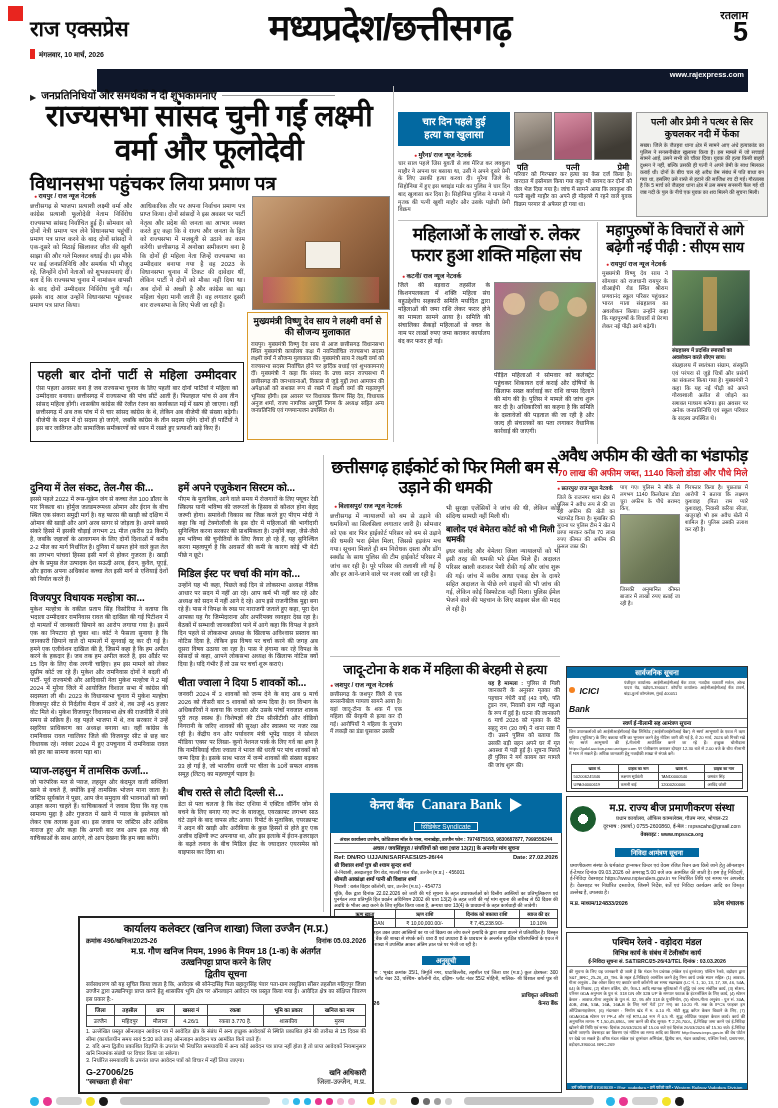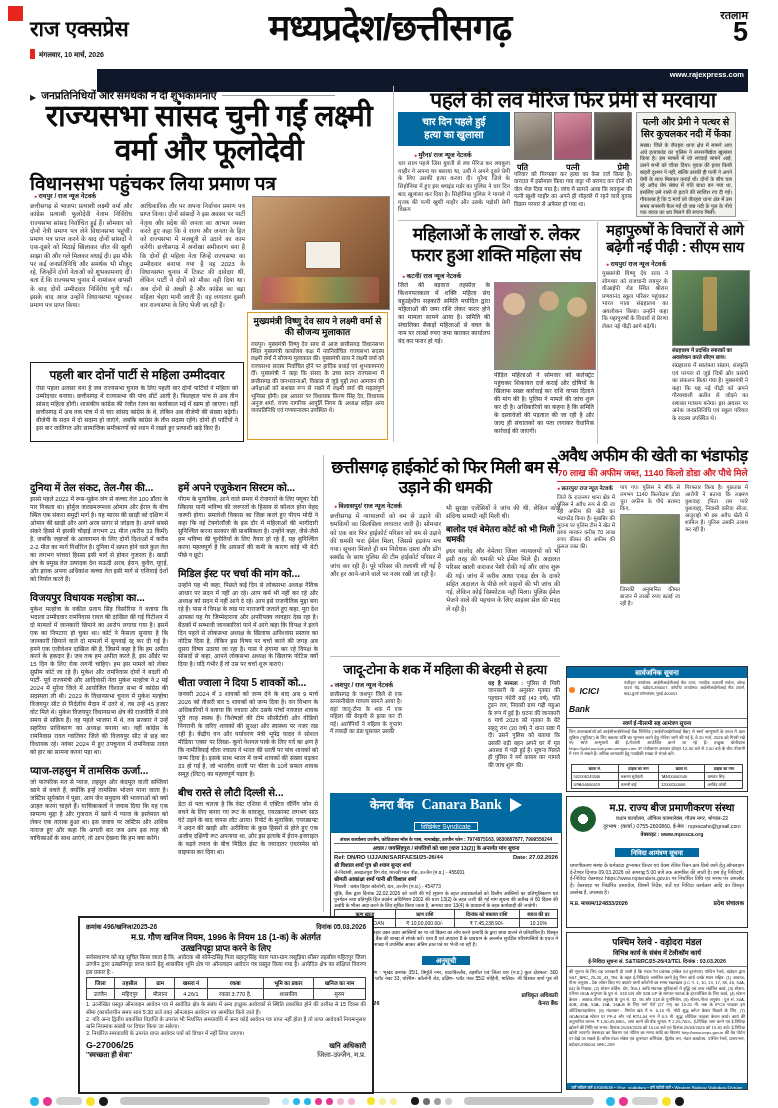--- a/index.html
+++ b/index.html
@@ -52,47 +52,46 @@
   <div class="abs body-txt" style="left:140px;top:202px;width:105px;height:158px;overflow:hidden;">आधिकारिक तौर पर अपना निर्वाचन प्रमाण पत्र प्राप्त किया। दोनों सांसदों ने इस अवसर पर पार्टी नेतृत्व और प्रदेश की जनता का आभार व्यक्त करते हुए कहा कि वे राज्य और जनता के हित को राज्यसभा में मजबूती से उठाने का काम करेंगी। छत्तीसगढ़ में अनोखा समीकरण बना है कि दोनों ही महिला नेता जिन्हें राज्यसभा का उम्मीदवार बनाया गया है वह 2023 के विधानसभा चुनाव में टिकट की दावेदार थीं, लेकिन पार्टी ने दोनों को मौका नहीं दिया था। अब दोनों से अच्छी है और कांग्रेस का बड़ा महिला चेहरा मानी जाती हैं। वह लगातार दूसरी बार राज्यसभा के लिए भेजी जा रही हैं।</div>
   <div class="photo" style="left:252px;top:196px;width:136px;height:112px;background:linear-gradient(135deg,#caa27a 0%,#a3714a 45%,#6b4429 100%);">
     <div style="position:absolute;left:52px;top:44px;width:34px;height:26px;background:#f3efe6;border:1px solid #7c5a3a;"></div>
     <div style="position:absolute;left:10px;top:80px;width:116px;height:26px;background:linear-gradient(90deg,#c4576a,#d9a24a,#7a9e5a,#b45a4a);opacity:.7;"></div>
   </div>
   <div class="abs" style="left:247px;top:312px;width:141px;height:128px;border:1px solid #d99a2b;padding:3px;box-sizing:border-box;background:#fffdf8;">
     <div class="hl center" style="font-size:9px;line-height:1.25;margin-bottom:2px;">मुख्यमंत्री विष्णु देव साय ने लक्ष्मी वर्मा से की सौजन्य मुलाकात</div>
     <div class="body-txt" style="font-size:5.6px;height:94px;overflow:hidden;">रायपुर। मुख्यमंत्री विष्णु देव साय से आज छत्तीसगढ़ विधानसभा स्थित मुख्यमंत्री कार्यालय कक्ष में नवनिर्वाचित राज्यसभा सदस्य लक्ष्मी वर्मा ने सौजन्य मुलाकात की। मुख्यमंत्री साय ने लक्ष्मी वर्मा को राज्यसभा सदस्य निर्वाचित होने पर हार्दिक बधाई एवं शुभकामनाएं दीं। मुख्यमंत्री ने कहा कि संसद के उच्च सदन राज्यसभा में छत्तीसगढ़ की जनभावनाओं, विकास से जुड़े मुद्दों तथा आमजन की अपेक्षाओं को सशक्त रूप से रखने में लक्ष्मी वर्मा की महत्वपूर्ण भूमिका होगी। इस अवसर पर विधायक किरण सिंह देव, विधायक अनुज शर्मा, राज्य नागरिक आपूर्ति निगम के अध्यक्ष सहित अन्य जनप्रतिनिधि एवं गणमान्यजन उपस्थित थे।</div>
   </div>
   <div class="abs" style="left:30px;top:362px;width:214px;height:80px;border:1.5px solid #1a1a1a;padding:3px 5px;box-sizing:border-box;">
-    <div class="hl center" style="font-size:12px;margin-bottom:2px;">पहली बार दोनों पार्टी से महिला उम्मीदवार</div>
+    <div class="hl center" style="font-size:12px;margin-bottom:2px;font-family:Liberation Mono, monospace;">पहली बार दोनों पार्टी से महिला उम्मीदवार</div>
     <div class="body-txt" style="font-size:6px;height:56px;overflow:hidden;">ऐसा पहला अवसर बना है जब राज्यसभा चुनाव के लिए पहली बार दोनों पार्टियों ने महिला को उम्मीदवार बनाया। छत्तीसगढ़ में राज्यसभा की पांच सीटें आती हैं। फिलहाल पांच से अब तीन सांसद महिला होंगी। शासकीय कांग्रेस की रंजीत रंजन का कार्यकाल मई में खत्म हो जाएगा। वहीं छत्तीसगढ़ में अब तक पांच में से चार सांसद कांग्रेस के थे, लेकिन अब बीजेपी की संख्या बढ़ेगी। बीजेपी के सदन में दो सदस्य हो जाएंगे, जबकि कांग्रेस के तीन सदस्य रहेंगे। दोनों ही पार्टियों ने इस बार जातिगत और सामाजिक समीकरणों को ध्यान में रखते हुए प्रत्याशी खड़े किए हैं।</div>
   </div>
 
   <div class="vline" style="left:393px;top:86px;height:356px;"></div>
 
-  <div class="abs hl center" style="left:398px;top:85px;width:350px;font-size:21px;letter-spacing:-0.5px;">पहले की लव मैरिज फिर प्रेमी से मरवाया</div>
   <div class="abs blackbox center" style="left:398px;top:112px;width:112px;height:34px;padding-top:3px;box-sizing:border-box;">
     <div class="hl" style="font-size:10px;color:#fff;line-height:1.3;">चार दिन पहले हुई</div>
     <div class="hl" style="font-size:10px;color:#fff;line-height:1.3;">हत्या का खुलासा</div>
   </div>
   <div class="abs byline" style="left:414px;top:150px;">मुरैना/ राज न्यूज नेटवर्क</div>
   <div class="abs body-txt" style="left:398px;top:160px;width:112px;height:58px;font-size:5.8px;overflow:hidden;">चार साल पहले जिस युवती से लव मैरिज कर लवकुश माहौर ने अपना घर बसाया था, उसी ने अपने दूसरे प्रेमी के लिए उसकी हत्या करवा दी। मुरैना जिले के सिहोनिया में हुए इस ब्लाइंड मर्डर का पुलिस ने चार दिन बाद खुलासा कर दिया है। सिहोनिया पुलिस ने मामले में मृतक की पत्नी खुशी माहौर और उसके पड़ोसी प्रेमी विक्रम</div>
 
   <div class="abs" style="left:514px;top:112px;width:118px;display:flex;gap:2px;">
     <div class="mug" style="background:linear-gradient(160deg,#b7aca0,#7e756b 70%);"></div>
     <div class="mug" style="background:linear-gradient(160deg,#d98fa4,#a85c74 70%);"></div>
     <div class="mug" style="background:linear-gradient(160deg,#6f6a60,#3f3b34 70%);"></div>
   </div>
   <div class="abs" style="left:514px;top:161px;width:118px;display:flex;justify-content:space-around;gap:32px;">
     <span class="hl" style="font-size:8px;">पति</span>
     <span class="hl" style="font-size:8px;">पत्नी</span>
     <span class="hl" style="font-size:8px;">प्रेमी</span>
   </div>
   <div class="abs body-txt" style="left:514px;top:171px;width:118px;height:46px;font-size:5.6px;overflow:hidden;">परिवार को गिरफ्तार कर हत्या का केस दर्ज किया है। वारदात में इस्तेमाल किया गया कट्टा भी बरामद कर दोनों को जेल भेज दिया गया है। जांच में सामने आया कि लवकुश की पत्नी खुशी माहौर का अपने ही मोहल्ले में रहने वाले युवक विक्रम परमार से अफेयर हो गया था।</div>
 
-  <div class="abs" style="left:636px;top:112px;width:100px;height:105px;background:#f1f1ee;border:1px solid #9a9a9a;padding:3px;box-sizing:border-box;">
+  <div class="abs" style="left:636px;top:112px;width:132px;height:105px;background:#f1f1ee;border:1px solid #9a9a9a;padding:3px;box-sizing:border-box;">
     <div class="hl center" style="font-size:9.5px;line-height:1.25;margin-bottom:2px;">पत्नी और प्रेमी ने पत्थर से सिर कुचलकर नदी में फेंका</div>
     <div class="body-txt" style="font-size:5.1px;height:72px;overflow:hidden;">सख्य। जिले के जैतहरा थाना क्षेत्र में सामने आए अंधे हत्याकांड का पुलिस ने सनसनीखेज खुलासा किया है। इस मामले में जो सच्चाई सामने आई, उसने सभी को चौंका दिया। युवक की हत्या किसी बाहरी दुश्मन ने नहीं, बल्कि उसकी ही पत्नी ने अपने प्रेमी के साथ मिलकर कराई थी। दोनों के बीच चल रहे अवैध प्रेम संबंध में पति बाधा बन गया था, इसलिए उसे रास्ते से हटाने की साजिश रच दी गई। गौरतलब है कि 5 मार्च को जैतहरा थाना क्षेत्र में उस समय सनसनी फैल गई थी जब नदी के पुल के नीचे एक युवक का शव मिलने की सूचना मिली।</div>
   </div>
 
   <div class="hline" style="left:398px;top:220px;width:350px;"></div>
 
   <div class="abs hl center" style="left:398px;top:224px;width:196px;font-size:17.5px;line-height:1.18;letter-spacing:-0.5px;">महिलाओं के लाखों रु. लेकर फरार हुआ शक्ति महिला संघ</div>
   <div class="abs byline" style="left:402px;top:271px;">कटनी/ राज न्यूज नेटवर्क</div>
   <div class="abs body-txt" style="left:398px;top:282px;width:92px;height:160px;font-size:6px;overflow:hidden;">जिले की बड़वारा तहसील के किशनपलकला में शक्ति महिला संघ बहुउद्देशीय सहकारी समिति मर्यादित द्वारा महिलाओं की जमा राशि लेकर फरार होने का मामला सामने आया है। समिति की संचालिका सैकड़ों महिलाओं से बचत के नाम पर लाखों रुपए जमा कराकर कार्यालय बंद कर फरार हो गई।</div>
   <div class="photo" style="left:494px;top:282px;width:100px;height:86px;background:linear-gradient(120deg,#b46a8a 0%,#7a9e6a 55%,#a85f4f 100%);">
@@ -306,26 +305,28 @@
 
   <div class="abs adbox" style="left:566px;top:932px;width:182px;height:158px;overflow:hidden;">
     <div class="hl center" style="font-size:9px;padding-top:2px;">पश्चिम रेलवे - वड़ोदरा मंडल</div>
     <div class="hl center" style="font-size:6.5px;">विभिन्न कार्य के संबंध में टेलीकॉम कार्य</div>
     <div class="center" style="font-size:5.2px;font-weight:bold;border-bottom:0.5px solid #777;padding-bottom:1px;">ई-निविदा सूचना सं. S&amp;T/BRC/25-26/43/TEL दिनांक : 03.03.2026</div>
     <div class="body-txt" style="font-size:4.2px;padding:2px;height:112px;overflow:hidden;">की सूचना के लिए यह जानकारी दी जाती है कि मंडल रेल प्रबंधक (संकेत एवं दूरसंचार) पश्चिम रेलवे, वड़ोदरा द्वारा S&amp;T_BRC_25-26_43_TEL के तहत ई-निविदाएं आमंत्रित करने हेतु निम्न कार्य उनके स्थान सहित: (1) आवाज-गीला अनुबंध - टेक ओवर किए गए क्वार्टर वाली कॉलोनी का समग्र रखरखाव (LC नं. 1, 10, 13, 17, 38, 46, 54A, 64) के निकाय, (2) स्टेशन वर्किंग, डोर, फेज-1 आदि स्थानक सुविधाओं में वृद्धि एवं अन्य संबंधित कार्य, (3) स्टेशन-परिसर GDA अनुभाग के पुल सं. 318 DN और 32B UP के समपार फाटक के इंटरलॉकिंग के लिए कार्य, (4) स्टेशन केबल : आवाज-गीला अनुबंध के पुल सं. 32, 95 और 318 के पुनर्निर्माण, (5) स्टेशन-गीला अनुबंध : पुल सं. 30A, 40B, 49A, 53A, 16A, 16A-B के लिए मार्ग गेटों (27 नग) का 10:20 मी. तक के IPCS फाइबर ड्रम ऑप्टिकलाइजेशन, (6) मंडलवार : निर्माण खंड में रु. 0.10 मी. मोटी शुद्ध कॉपर केबल बिछाने के लिए, (7) GDA/GDA स्टेशन पर PF-4 और नई RTU-04 रूम में 0.5 मी. शुद्ध ऑप्टिक फाइबर केबल कार्य। कार्य की अनुमानित लागत: ₹ 1,50,45,696/-, जमा करने की बीड सुरक्षा: ₹ 2,26,700/-, ई-निविदा जमा करने एवं ई-निविदा खोलने की तिथि एवं समय: दिनांक 26/03/2026 को 15.00 बजे एवं दिनांक 26/03/2026 को 15.30 बजे। ई-निविदा खोली जाएगी। वेबसाइट का विवरण एवं नोटिस का समय आदि का विवरण http://www.ireps.gov.in की वेब पोर्टल पर देखे जा सकते हैं। वरिष्ठ मंडल संकेत एवं दूरसंचार अभियंता, द्वितीय तल, मंडल कार्यालय, पश्चिम रेलवे, प्रतापनगर, वड़ोदरा-390004.  BRC-269</div>
     <div class="blackbox center" style="font-size:4.3px;height:10px;line-height:10px;white-space:nowrap;overflow:hidden;">हमें जॉइन करें 07069039 • @wr_vadodara • हमें फॉलो करें •  Western Railway Vadodara Division</div>
   </div>
 
   <div class="abs" style="left:78px;top:916px;width:296px;height:178px;border:2px solid #222;box-sizing:border-box;padding:3px 6px;overflow:hidden;background:#fff;">
+    <div class="hl center" style="font-size:10.5px;">कार्यालय कलेक्टर (खनिज शाखा) जिला उज्जैन (म.प्र.)</div>
     <div style="display:flex;justify-content:space-between;font-size:6.5px;font-weight:bold;margin-top:1px;">
       <span>क्रमांक 496/खनिज/2025-26</span>
       <span>दिनांक 05.03.2026</span>
     </div>
     <div class="hl center" style="font-size:8.5px;">म.प्र. गौण खनिज नियम, 1996 के नियम 18 (1-क) के अंतर्गत</div>
     <div class="hl center" style="font-size:8.5px;">उत्खनिपट्टा प्राप्त करने के लिए</div>
+    <div class="hl center" style="font-size:9px;">द्वितीय सूचना</div>
     <div class="body-txt" style="font-size:5.6px;margin:1px 0;">सर्वसाधारण को यह सूचित किया जाता है कि, आवेदक श्री सोनेन्द्रसिंह पिता बहादुरसिंह पंवार पता-ग्राम लसूड़िया सौंसर तहसील महिदपुर जिला उज्जैन द्वारा उत्खनिपट्टा प्राप्त करने हेतु शासकीय भूमि क्षेत्र पर ऑनलाइन आवेदन पत्र प्रस्तुत किया गया है। आवेदित क्षेत्र का संक्षिप्त विवरण इस प्रकार है:-</div>
     <table style="font-size:5.5px;margin:1px 0;">
       <tbody>
           <tr>
         <th>जिला</th>
         <th>तहसील</th>
         <th>ग्राम</th>
         <th>खसरा नं</th>
         <th>रकबा</th>
         <th>भूमि का प्रकार</th>

